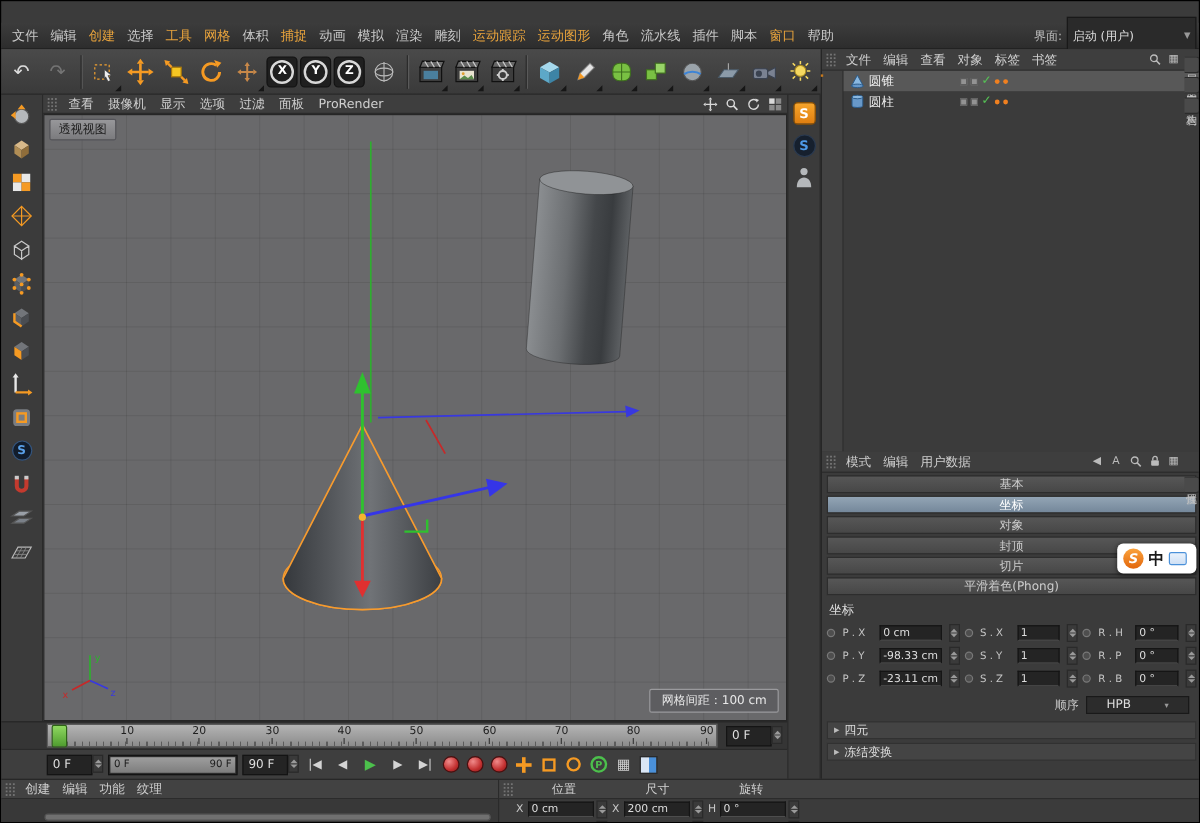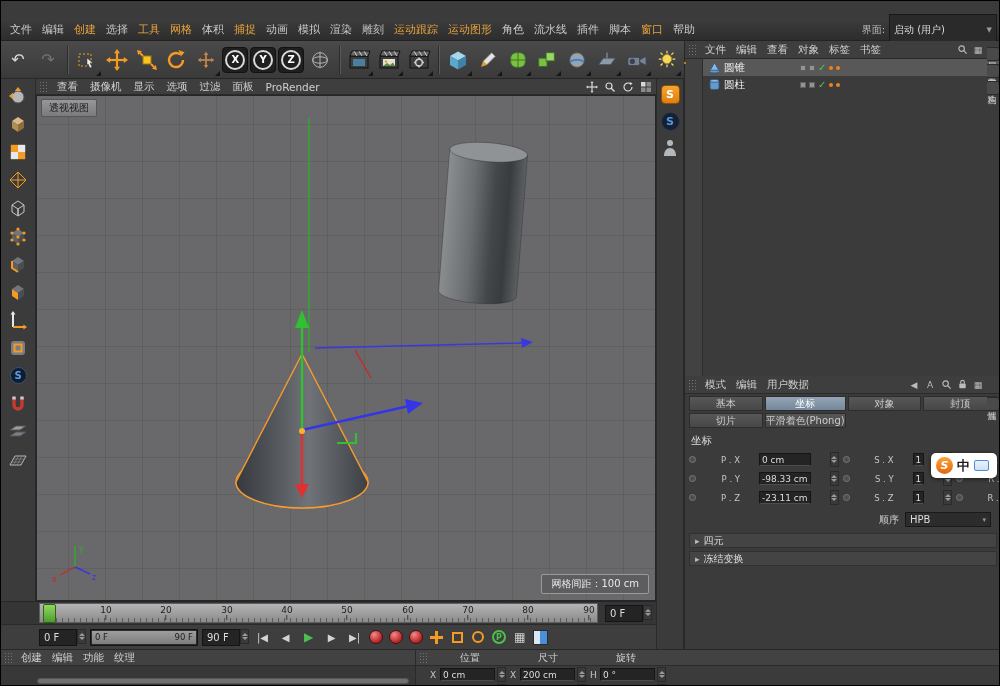--- a/index.html
+++ b/index.html
@@ -109,41 +109,41 @@
   .om-row { height:17px; display:flex; align-items:center; gap:3px; padding-left:5px; }
   .om-row.sel { background:#585858; }
   .om-name { font-size:10.5px; color:#efefef; }
   .marks { display:flex; align-items:center; gap:3px; margin-left:52px; }
   .vissq { width:6px; height:6px; background:#939393; border:1px solid #5e5e5e; }
   .chk { color:#56c356; font-size:10px; line-height:1; }
   .odot { width:4px; height:4px; border-radius:50%; background:#f08020; }
 
   .am-title { height:17px; background:#404040; border-bottom:1px solid #2b2b2b;
     display:flex; align-items:center; gap:4px; padding:0 5px; font-size:10.5px; color:#e4e4e4; }
-  .am-tabs { display:grid; grid-template-columns:repeat(4,1fr); gap:2px; padding:2px 4px; }
+  .am-tabs { display:grid; grid-template-columns:repeat(1,1fr); gap:2px; padding:2px 4px; }
   .atab { height:15px; font-size:10px; color:#ccc; background:linear-gradient(#575757,#474747);
     border:1px solid #2d2d2d; display:flex; align-items:center; justify-content:center; white-space:nowrap; }
   .atab.active { background:linear-gradient(#93a5b5,#74879a); color:#fff; }
   .am-sec { padding:4px 6px 2px; font-size:10.5px; color:#ddd; }
   .coord-grid { display:grid; grid-template-columns:repeat(3,1fr); gap:2px 4px; padding:1px 4px; }
-  .acell { display:flex; align-items:center; gap:19px; height:17px;text-align:right; }
+  .acell { display:flex; align-items:center; gap:6px; height:17px; }
   .pdot { width:7px; height:7px; border-radius:50%; background:#4e4e4e; border:1px solid #787878; flex:none; }
   .alab { font-size:8.5px; color:#c6c6c6; width:25px; flex:none; white-space:nowrap; }
   .ainp { flex:1; height:13px; background:#242424; border:1px solid #151515;
     border-bottom-color:#4d4d4d; color:#ddd; font-size:9px; display:flex; align-items:center;
     padding:0 2px; overflow:hidden; white-space:nowrap; }
   .stp { width:9px; height:15px; display:flex; flex-direction:column; align-items:center;
     justify-content:center; gap:1px; flex:none; background:#3a3a3a; border:1px solid #2a2a2a; }
   .stp i { width:0; height:0; border-left:3px solid transparent; border-right:3px solid transparent; }
   .stp .up { border-bottom:3px solid #9a9a9a; }
   .stp .dn { border-top:3px solid #9a9a9a; }
   .order-row { display:flex; justify-content:flex-end; align-items:center; gap:6px; padding:5px 10px 3px; }
   .order-row .olab { font-size:10px; color:#ccc; }
   .odrop { width:86px; height:15px; background:#2c2c2c; border:1px solid #191919;
-    display:flex; align-items:center; justify-content:space-between; padding:0 4px;
+    display:flex; align-items:center; justify-content:space-between; padding:0 16px;
     font-size:10px; color:#ddd; }
   .odrop .caret { font-size:7px; color:#999; }
   .group-row { height:15px; margin:3px 4px 0; background:#444; border:1px solid #313131;
     display:flex; align-items:center; gap:4px; padding:0 5px; font-size:10px; color:#ddd; }
   .group-row .arr { font-size:9px; color:#bbb; }
 
   
   .vtabs { position:absolute; left:986px; display:flex; flex-direction:column; gap:3px; z-index:20; }
   .vtab { writing-mode:vertical-rl; font-size:9px; color:#c2c2c2; background:#4a4a4a;
     border:1px solid #2b2b2b; border-left:none; border-radius:0 3px 3px 0; padding:6px 1px;

